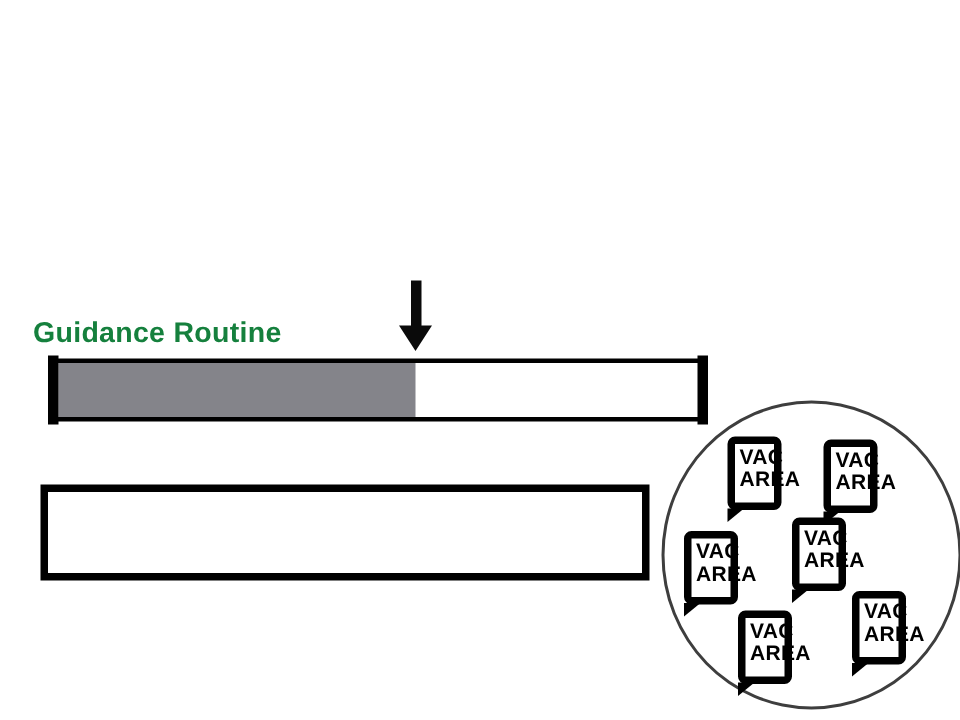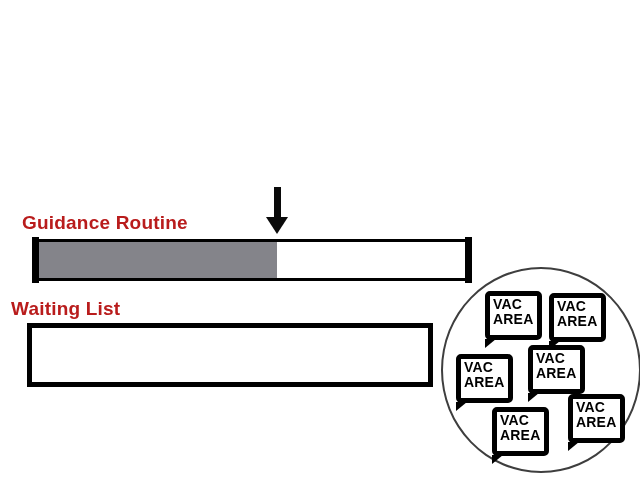--- a/index.html
+++ b/index.html
@@ -10,21 +10,21 @@
     overflow: hidden;
     font-family: "Liberation Sans", sans-serif;
   }
   .canvas { position: absolute; left: 0; top: 0; width: 640px; height: 480px; }
 
   
   .sec-label {
     position: absolute;
     font-size: 19px;
     font-weight: bold;
-    color: #b91c1c;
+    color: #15803d;
     line-height: 21px;
     white-space: nowrap;
     letter-spacing: 0.2px;
   }
   .lbl-guidance { left: 22px;  top: 212px; }
   .lbl-waiting  { left: 11px;  top: 298px; }
   .lbl-pool     { left: 489px; top: 244px; }
 
   
   .g-bar {
@@ -87,21 +87,21 @@
     box-sizing: border-box;
     border: 2px solid #3e3e3e;
     border-radius: 50%;
     background: #fff;
   }
 
   
   .vac {
     position: absolute;
     box-sizing: border-box;
-    width: 57px; height: 49px;
+    width: 36px; height: 49px;
     background: #fff;
     border: 5px solid #000;
     border-radius: 5px;
     padding: 1px 0 0 3px;
     font-size: 14px;
     line-height: 15px;
     font-weight: bold;
     color: #000;
     letter-spacing: 0.2px;
   }
@@ -132,21 +132,20 @@
     <div class="arrow-shaft"></div>
     <div class="arrow-head"></div>
   </div>
 
   <div class="g-bar">
     <div class="g-fill" style="width: 54%; background: rgb(132, 132, 138);"></div>
     <div class="g-cap g-cap-left"></div>
     <div class="g-cap g-cap-right"></div>
   </div>
 
-  <div class="sec-label lbl-waiting">Waiting List</div>
 
   <div class="w-box"></div>
 
 
   <div class="pool-circle"></div>
 
   <div class="vac vac-1">
     <div>VAC</div>
     <div>AREA</div>
   </div>

